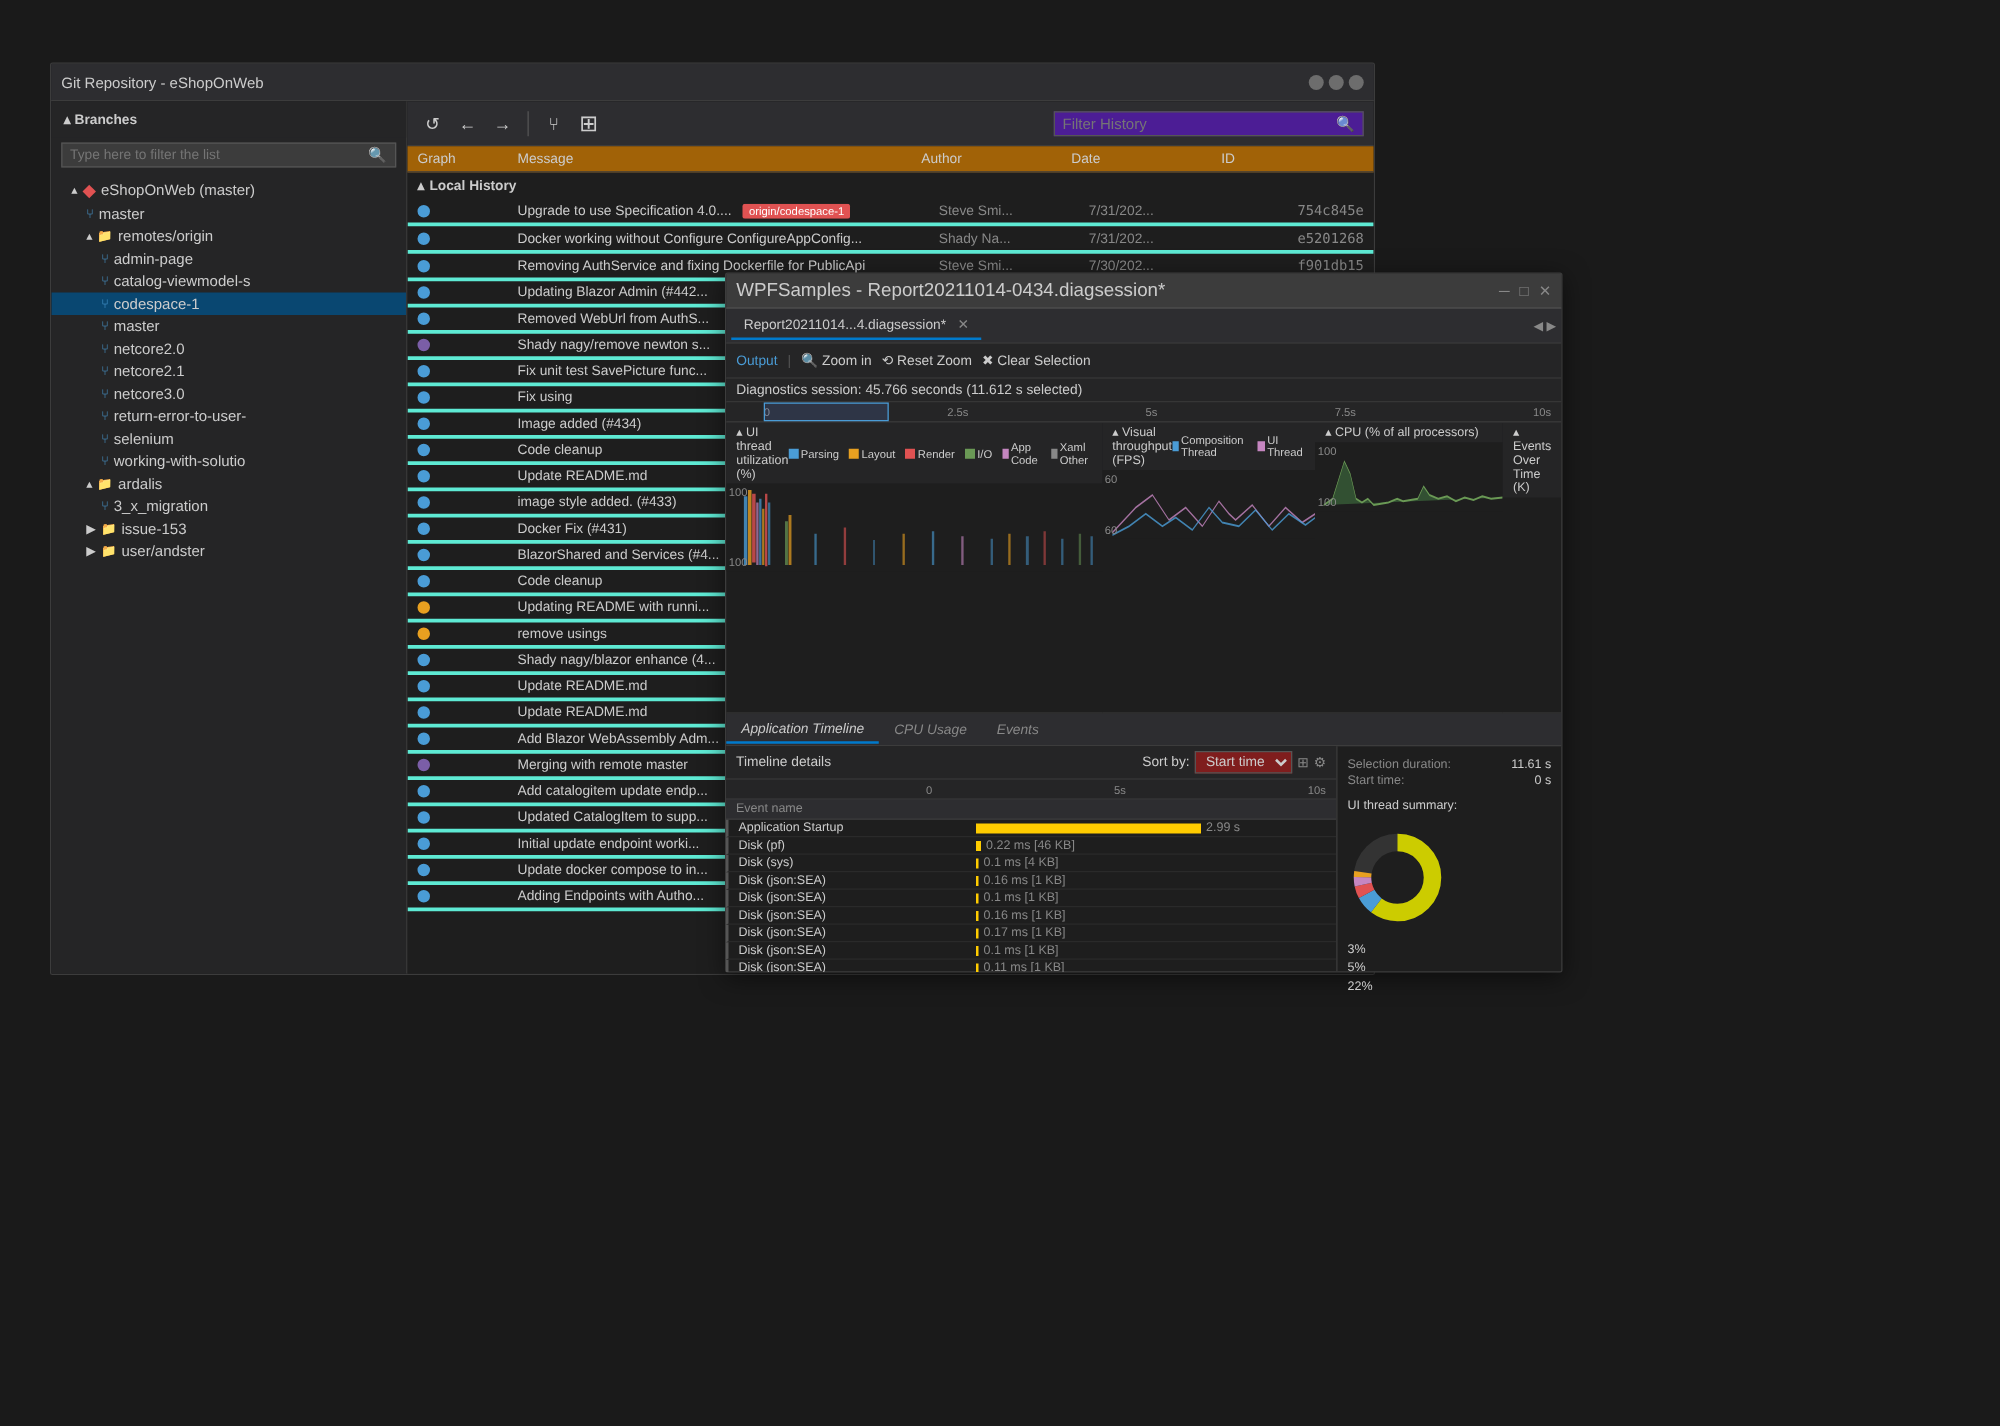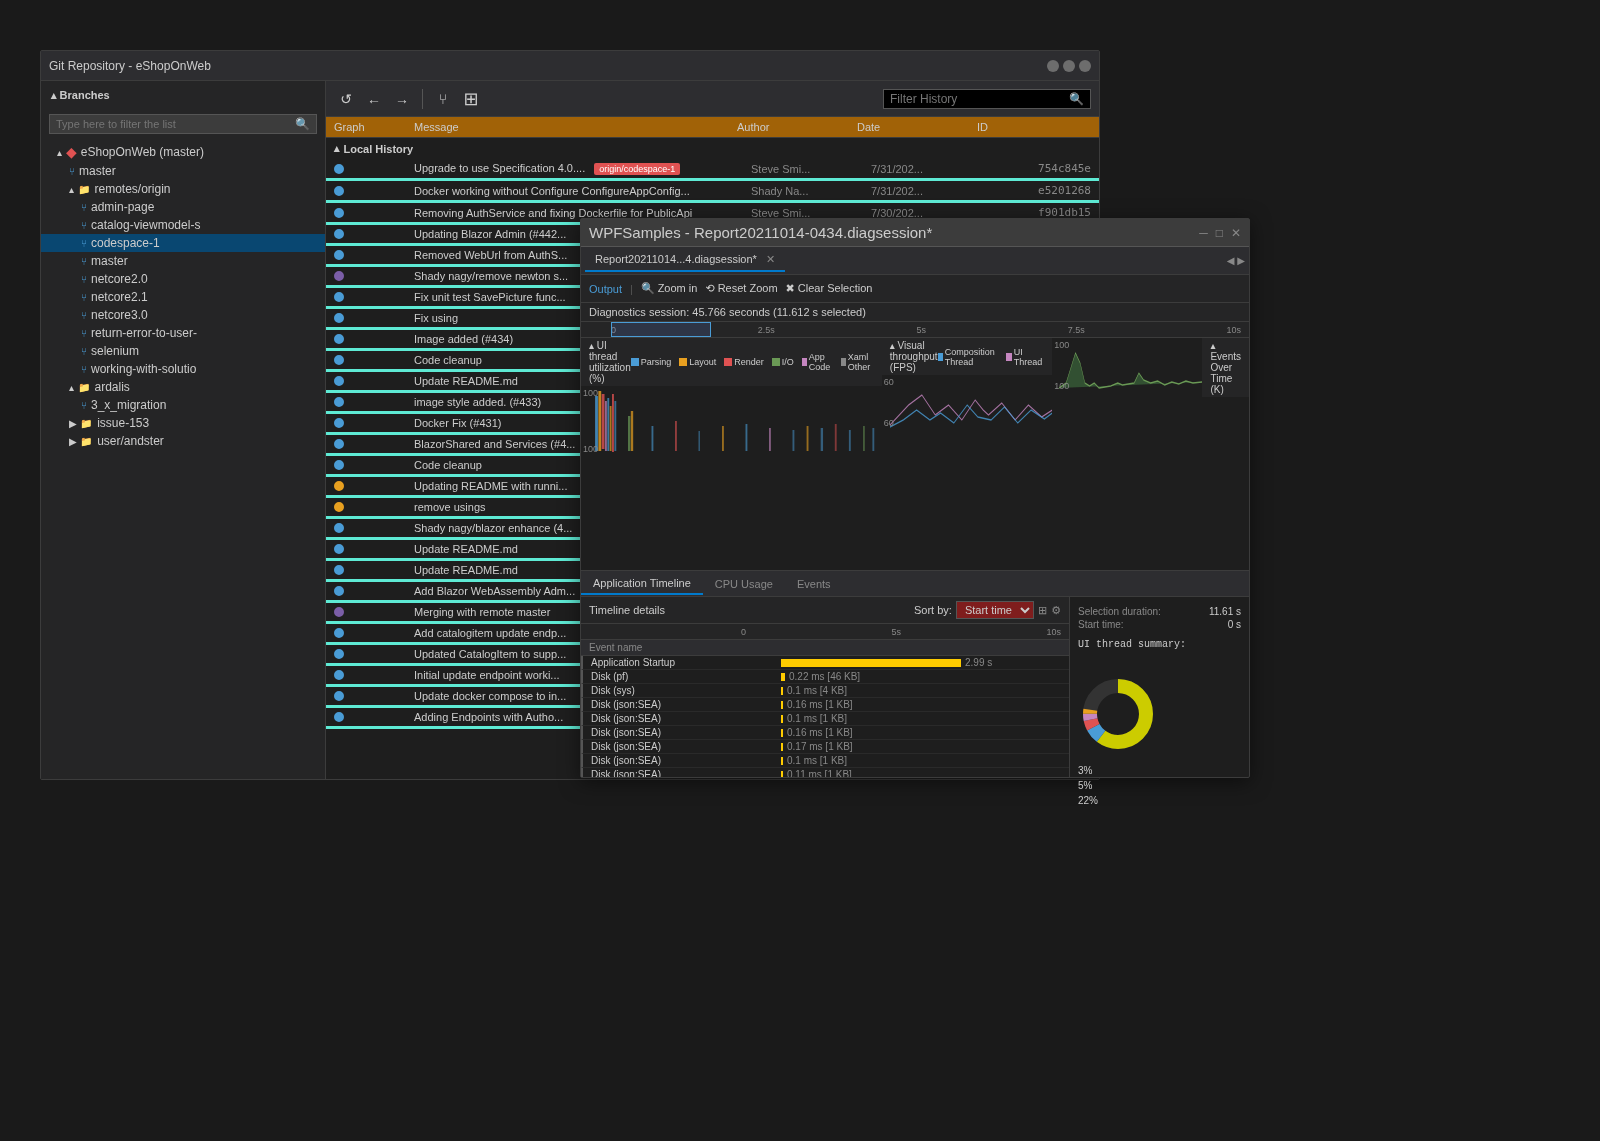--- a/index.html
+++ b/index.html
@@ -171,24 +171,24 @@
     .toolbar-separator {
       width: 1px;
       height: 20px;
       background: #555;
       margin: 0 4px;
     }
 
     .filter-history-input {
       margin-left: auto;
       display: flex;
-      background: #000000;
+      background: #4c1d95;
       border: 1px solid #555;
       padding: 2px 6px;
-      width: 208px;
+      width: 248px;
     }
 
     .filter-history-field {
       background: transparent;
       border: none;
       color: #cccccc;
       font-size: 12px;
       flex: 1;
       outline: none;
     }
@@ -429,20 +429,21 @@
       font-size: 9px;
       color: #888;
     }
 
     .bottom-tabs {
       display: flex;
       background: #2d2d30;
       border-bottom: 1px solid #3c3c3c;
       height: 26px;
       align-items: center;
+      font-style: italic;
     }
 
     .bottom-tab {
       padding: 4px 12px;
       font-size: 11px;
       cursor: pointer;
       color: #888;
     }
 
     .bottom-tab.active { color: #cccccc; border-bottom: 2px solid #007acc; }
@@ -1022,20 +1023,23 @@
         <span class="chart-y-label">60</span>
         <span class="chart-y-label-bottom">60</span>
         <svg class="line-chart-svg" viewBox="0 0 640 55" preserveAspectRatio="none">
           <polyline points="30,50 100,30 150,20 200,40 250,30 300,45 350,25 380,35 400,40 450,28 500,45 550,30 600,42 640,35" fill="none" stroke="#c586c0" stroke-width="1.5" opacity="0.8"></polyline>
           <polyline points="30,52 80,45 130,35 180,45 220,38 270,48 320,30 360,42 410,45 460,32 510,48 560,35 610,44 640,38" fill="none" stroke="#4a9cd6" stroke-width="1.5" opacity="0.8"></polyline>
         </svg>
       </div>
     </div>
 
     <div class="chart-section">
+      <div class="chart-label">
+        <span>▴ CPU (% of all processors)</span>
+      </div>
       <div class="cpu-chart">
         <span class="chart-y-label">100</span>
         <span class="chart-y-label-bottom">100</span>
         <svg class="line-chart-svg" viewBox="0 0 640 55" preserveAspectRatio="none">
           <polyline points="30,50 60,45 80,30 100,15 120,25 140,45 160,48 180,45 200,50 250,48 280,45 300,47 350,45 370,35 390,42 420,45 450,43 480,47 510,44 540,46 570,43 600,45 640,44" fill="rgba(100,200,100,0.3)" stroke="#6a9955" stroke-width="1.5"></polyline>
         </svg>
       </div>
     </div>
 
     <div class="chart-section">
@@ -1155,21 +1159,21 @@
     <div class="timeline-right">
       <div class="summary-row">
         <span class="summary-label">Selection duration:</span>
         <span>11.61 s</span>
       </div>
       <div class="summary-row">
         <span class="summary-label">Start time:</span>
         <span>0 s</span>
       </div>
       <div style="margin-top:8px;">
-        <div style="margin-bottom:16px;font-family:Liberation Mono, monospace;">UI thread summary:</div>
+        <div style="margin-bottom:4px;">UI thread summary:</div>
         
         <svg class="donut-chart" viewBox="0 0 80 80">
 
           <circle cx="40" cy="40" r="28" fill="none" stroke="#333" stroke-width="14"></circle>
 
           <circle cx="40" cy="40" r="28" fill="none" stroke="#cccc00" stroke-width="14" stroke-dasharray="106 70" stroke-dashoffset="0" transform="rotate(-90 40 40)"></circle>
           <circle cx="40" cy="40" r="28" fill="none" stroke="#4a9cd6" stroke-width="14" stroke-dasharray="12 164" stroke-dashoffset="-106" transform="rotate(-90 40 40)"></circle>
           <circle cx="40" cy="40" r="28" fill="none" stroke="#e05252" stroke-width="14" stroke-dasharray="8 168" stroke-dashoffset="-118" transform="rotate(-90 40 40)"></circle>
           <circle cx="40" cy="40" r="28" fill="none" stroke="#c586c0" stroke-width="14" stroke-dasharray="6 170" stroke-dashoffset="-126" transform="rotate(-90 40 40)"></circle>
           <circle cx="40" cy="40" r="28" fill="none" stroke="#e8a020" stroke-width="14" stroke-dasharray="4 172" stroke-dashoffset="-132" transform="rotate(-90 40 40)"></circle>

